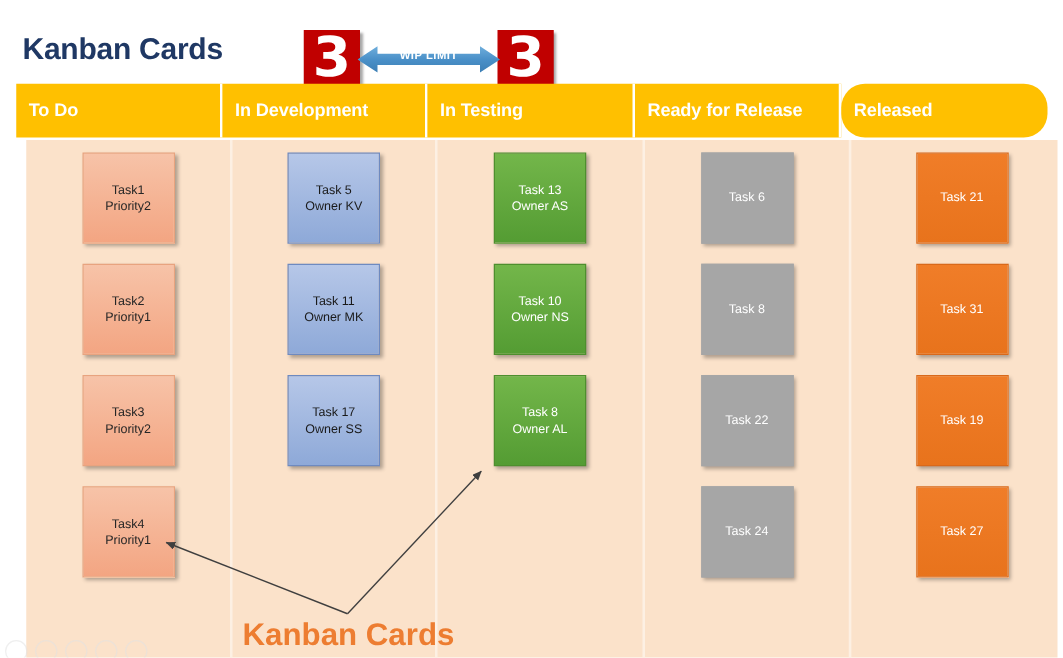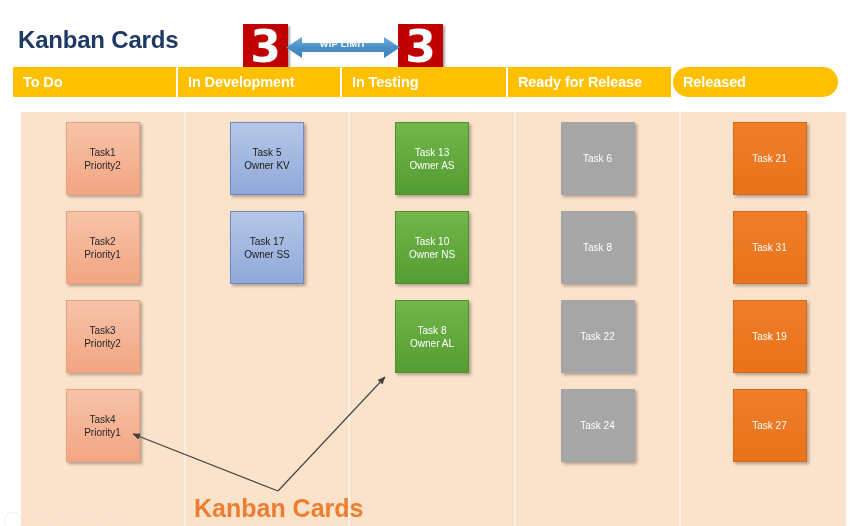--- a/index.html
+++ b/index.html
@@ -81,21 +81,21 @@
     position: absolute;
     left: 13px;
     top: 67px;
     width: 825px;
     height: 425px;
   }
   #header-row {
     position: absolute;
     left: 0; top: 0;
     width: 100%;
-    height: 30px;
+    height: 43px;
     display: flex;
   }
   .col-head {
     background: #FFC000;
     color: #ffffff;
     font-size: 14.5px;
     font-weight: bold;
     display: flex;
     align-items: center;
     padding-left: 10px;
@@ -251,20 +251,24 @@
           <span class="line">Task4</span>
           <span class="line">Priority1</span>
         </div>
       </div>
       <div class="col-body" style="width: 164px; flex: 0 0 164px;">
         <div class="card dev">
           <span class="line">Task 5</span>
           <span class="line">Owner KV</span>
         </div>
         <div class="card dev">
+          <span class="line">Task 11</span>
+          <span class="line">Owner MK</span>
+        </div>
+        <div class="card dev">
           <span class="line">Task 17</span>
           <span class="line">Owner SS</span>
         </div>
       </div>
       <div class="col-body" style="width: 166px; flex: 0 0 166px;">
         <div class="card test">
           <span class="line">Task 13</span>
           <span class="line">Owner AS</span>
         </div>
         <div class="card test">

